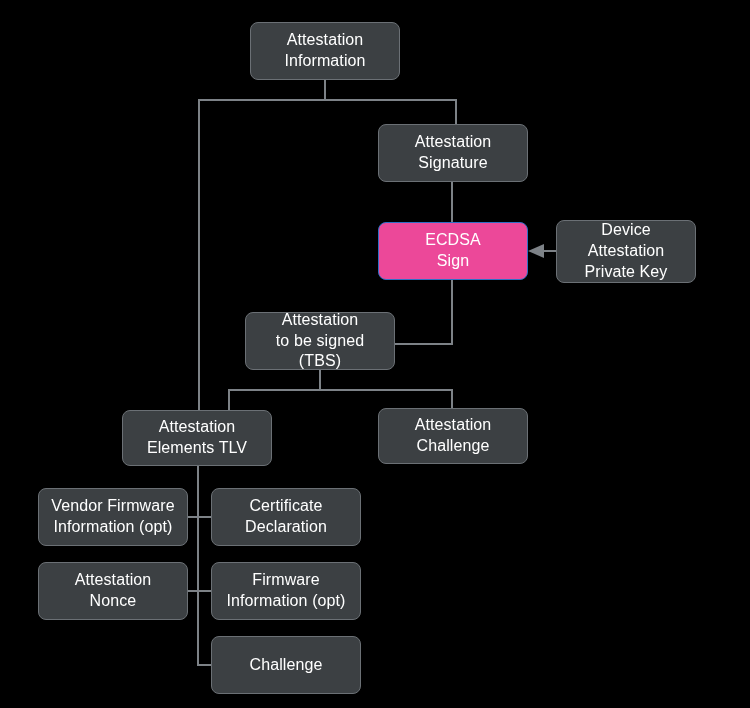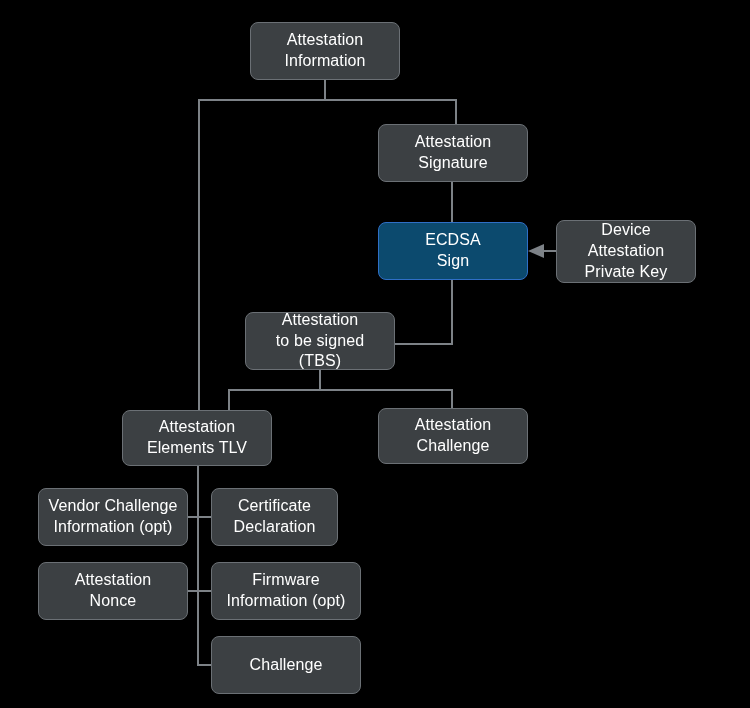--- a/index.html
+++ b/index.html
@@ -37,21 +37,21 @@
     border: 1px solid #6b7075;
     background: #3c4043;
     color: #ffffff;
     font-size: 16px;
     line-height: 1.30;
     letter-spacing: 0.1px;
     padding: 4px 8px;
     z-index: 2;
   }
   .node.accent {
-    background: #0c4a6e;
+    background: #ec4899;
     border-color: #2f6fc6;
   }
   .node .label {
     white-space: pre-line;
     display: block;
   }
 </style>
 </head>
 <body>
 
@@ -102,24 +102,24 @@
       </div>
       <div class="node" style="left: 122px; top: 410px; width: 150px; height: 56px;">
         <span class="label">Attestation
 Elements TLV</span>
       </div>
       <div class="node" style="left: 378px; top: 408px; width: 150px; height: 56px;">
         <span class="label">Attestation
 Challenge</span>
       </div>
       <div class="node" style="left: 38px; top: 488px; width: 150px; height: 58px;">
-        <span class="label">Vendor Challenge
+        <span class="label">Vendor Firmware
 Information (opt)</span>
       </div>
-      <div class="node" style="left: 211px; top: 488px; width: 127px; height: 58px;">
+      <div class="node" style="left: 211px; top: 488px; width: 150px; height: 58px;">
         <span class="label">Certificate
 Declaration</span>
       </div>
       <div class="node" style="left: 38px; top: 562px; width: 150px; height: 58px;">
         <span class="label">Attestation
 Nonce</span>
       </div>
       <div class="node" style="left: 211px; top: 562px; width: 150px; height: 58px;">
         <span class="label">Firmware
 Information (opt)</span>

